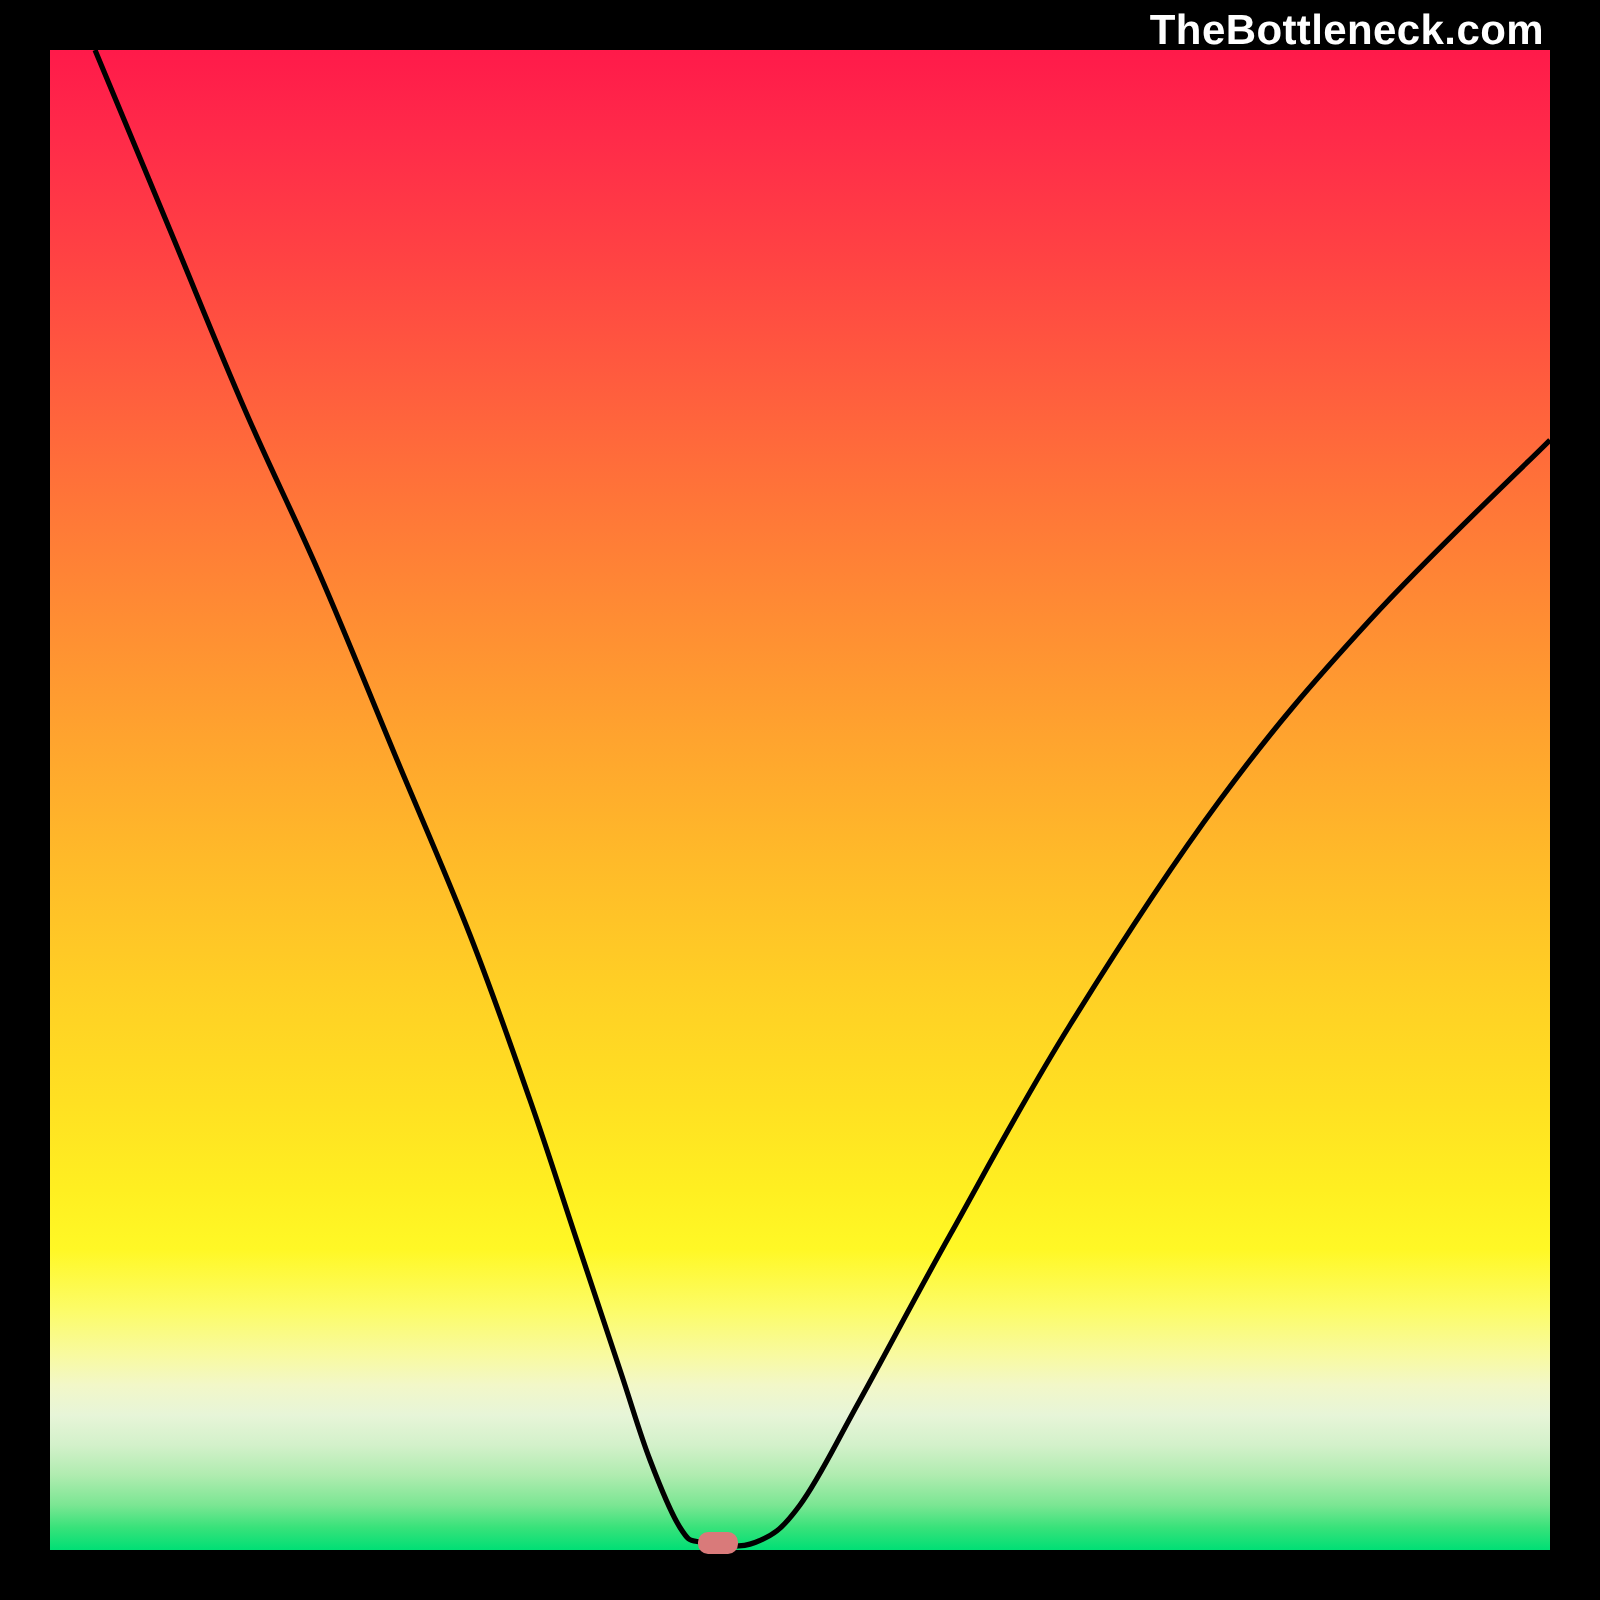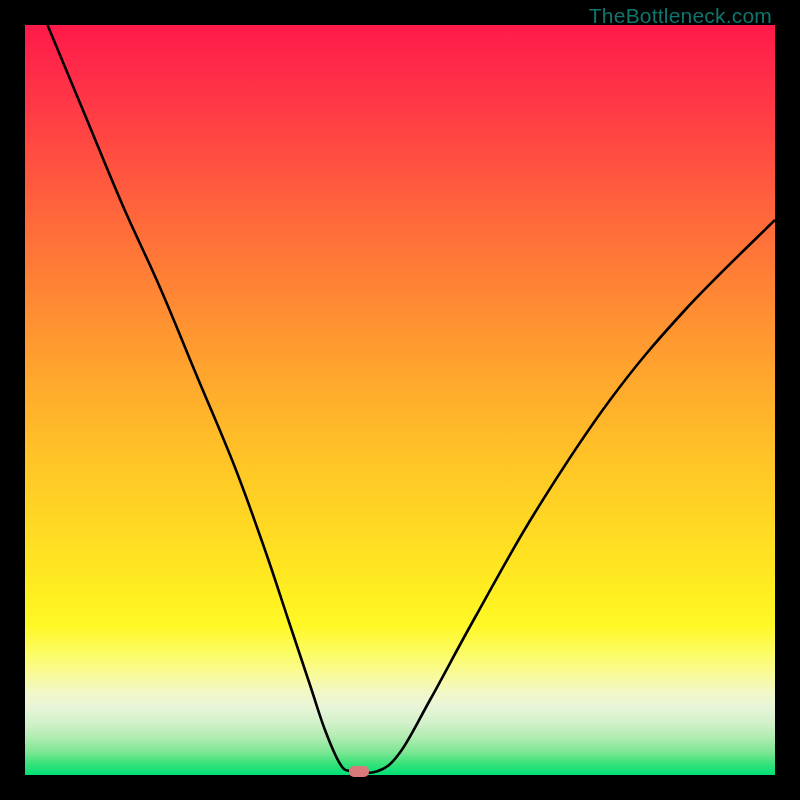--- a/index.html
+++ b/index.html
@@ -38,23 +38,23 @@
       #b0ecb0 95%,
       #7be693 97%,
       #38e27a 98.5%,
       #00df75 100%
     );
   }
   .watermark {
     position: absolute;
     top: 4px;
     right: 28px;
-    color: #0f766e;
+    color: #ffffff;
     font-size: 21px;
-    font-weight: 400;
+    font-weight: 700;
     letter-spacing: 0.2px;
   }
   .curve-svg {
     position: absolute;
     left: 25px;
     top: 25px;
     width: 750px;
     height: 750px;
     pointer-events: none;
   }

